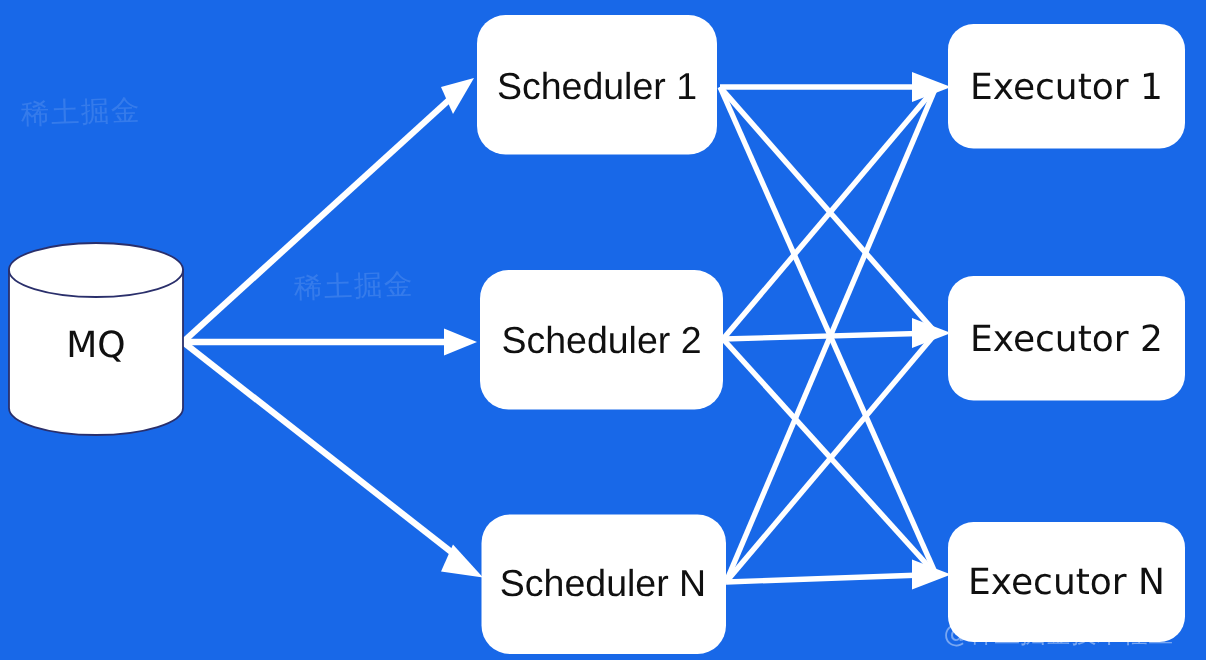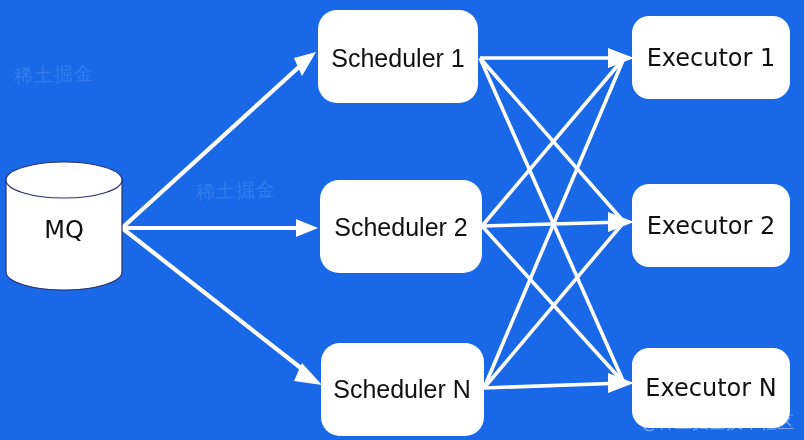--- a/index.html
+++ b/index.html
@@ -74,21 +74,21 @@
     font-family: "DejaVu Sans", sans-serif;
     font-size: 19px;
     color: rgba(255,255,255,0.13);
     white-space: nowrap;
     pointer-events: none;
     letter-spacing: 1px;
     transform: rotate(-2deg);
   }
   .watermark-main {
     position: absolute;
-    right: 10px;
+    right: 22px;
     bottom: 6px;
     font-family: "DejaVu Sans", sans-serif;
     font-size: 17px;
     color: rgba(255,255,255,0.42);
     white-space: nowrap;
     pointer-events: none;
   }
 </style>
 </head>
 <body>

